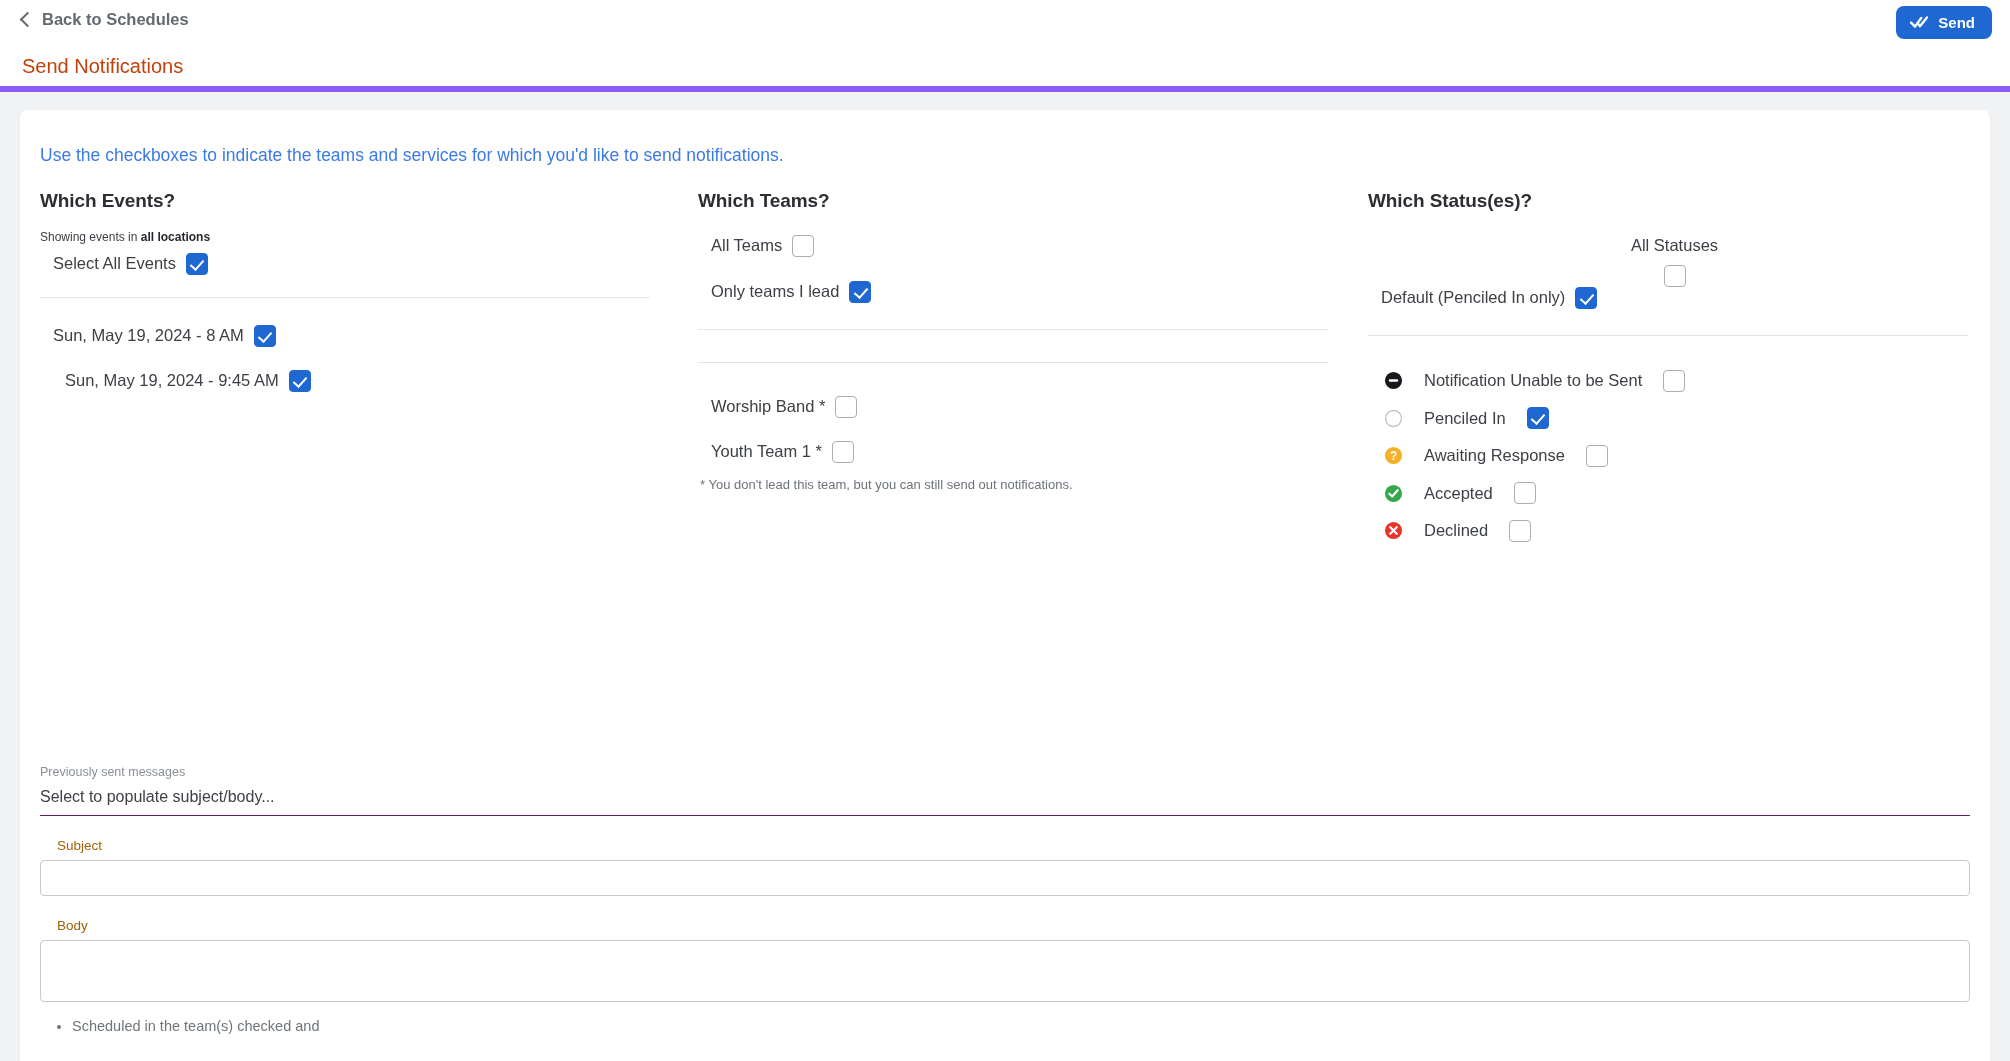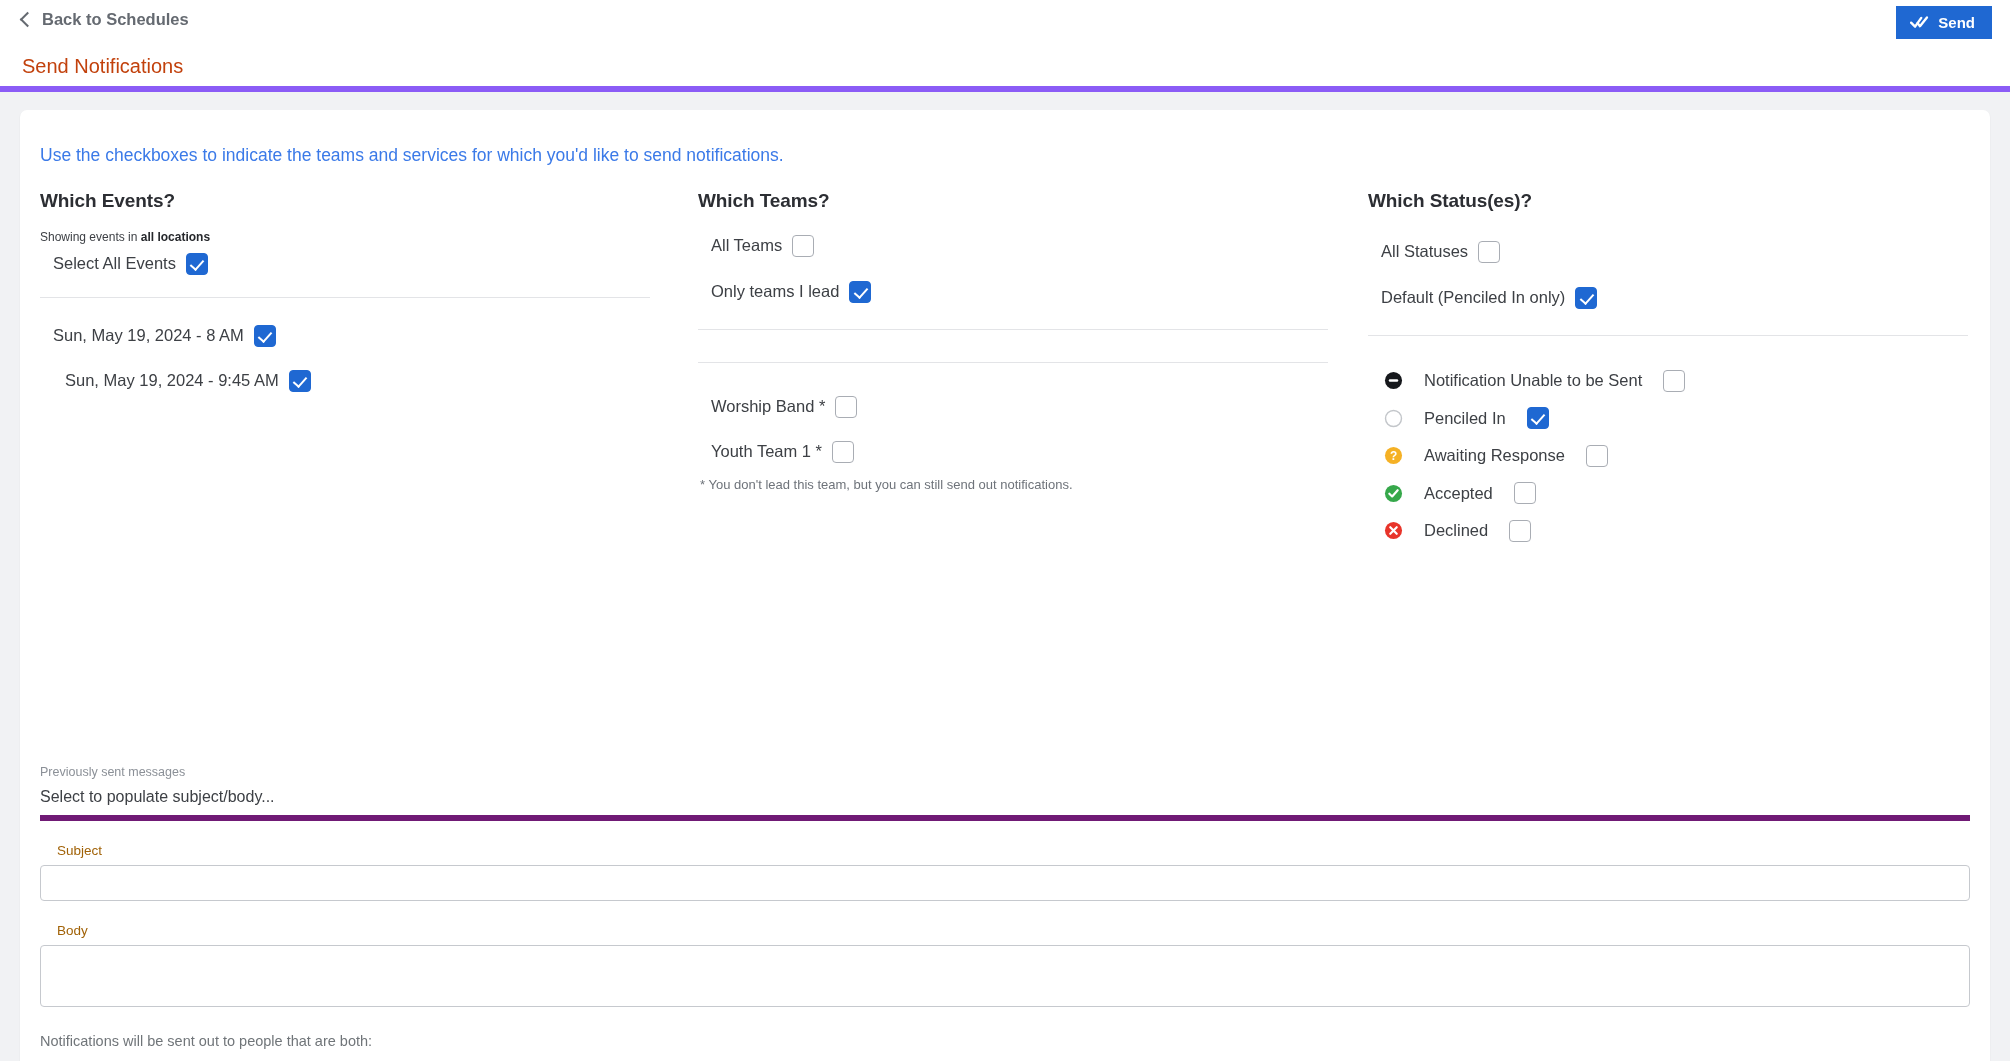--- a/index.html
+++ b/index.html
@@ -29,21 +29,21 @@
     border-left: 2.4px solid #656a71; border-bottom: 2.4px solid #656a71;
     transform: rotate(45deg); margin-top: 0px;
   }
   .page-title {
     position: absolute; left: 22px; top: 55px;
     font-size: 20px; color: #c2410c; font-weight: 400;
   }
   .send-btn {
     position: absolute; right: 18px; top: 6px;
     height: 33px; padding: 0 17px 0 14px;
-    background: #1f68d2; color: #fff; border: none; border-radius: 0;
+    background: #1f68d2; color: #fff; border: none; border-radius: 8px;
     display: flex; align-items: center; gap: 9px;
     font-size: 15px; font-weight: bold; cursor: pointer;
     font-family: "Liberation Sans", sans-serif;
   }
   .dblcheck { display: block; width: 19px; height: 15px; }
 
   
   .card {
     position: absolute; left: 20px; top: 110px; width: 1970px; height: 990px;
     background: #ffffff; border-radius: 7px;
@@ -102,21 +102,21 @@
   
   .srow { display: flex; align-items: center; gap: 21px; height: 37.5px; margin-left: 16px; }
   .srow .slabel { font-size: 16.5px; color: #3d4045; }
   .sicon { width: 19px; height: 19px; flex: 0 0 auto; display:block; }
 
   
   .lower { position: absolute; left: 0; top: 655px; width: 100%; }
   .mini-label { font-size: 12.5px; color: #8b9097; margin-left: 20px; }
   .select-line {
     margin: 9px 20px 0 20px; padding-bottom: 9px;
-    border-bottom: 6px solid #701a75;
+    border-bottom: 1px solid #701a75;
     font-size: 16px; color: #3d4045; cursor: pointer;
   }
   .field-label { font-size: 13.5px; color: #a16207; margin: 22px 0 7px 37px; }
   .txt {
     display: block; margin: 0 20px; width: calc(100% - 40px);
     border: 1px solid #c6c9ce; border-radius: 4px; background: #fff;
     font-family: "Liberation Sans", sans-serif; font-size: 15px; color: #2f3135;
     padding: 8px 10px; outline: none;
   }
   .txt.subject { height: 36px; }
@@ -198,21 +198,21 @@
           <span class="lbl">Youth Team 1 *</span>
           <span class="cb"></span>
         </div>
 
         <div class="footnote">* You don't lead this team, but you can still send out notifications.</div>
       </div>
 
       <div class="col col-status">
         <div class="col-title">Which Status(es)?</div>
 
-        <div class="cbrow indent-1" style="margin-top:24px;">
+        <div class="cbrow indent-1" style="margin-top:24px;flex-direction:column;">
           <span class="lbl">All Statuses</span>
           <span class="cb"></span>
         </div>
         <div class="cbrow indent-1" style="margin-top:15px;">
           <span class="lbl">Default (Penciled In only)</span>
           <span class="cb checked"></span>
         </div>
 
         <div class="divider" style="margin:22px 0 26px 0;"></div>
 
@@ -266,21 +266,20 @@
     <div class="lower">
       <div class="mini-label">Previously sent messages</div>
       <div class="select-line">Select to populate subject/body...</div>
 
       <div class="field-label">Subject</div>
       <input class="txt subject" type="text" value="" style="">
 
       <div class="field-label">Body</div>
       <textarea class="txt body" placeholder="" style=""></textarea>
 
-      <div class="note">Notifications will be sent out to people that are both:</div>
       <ul class="bul">
         <li>Scheduled in the team(s) checked and</li>
 
       </ul>
 
     </div>
 
   </div>
 </div>
 

